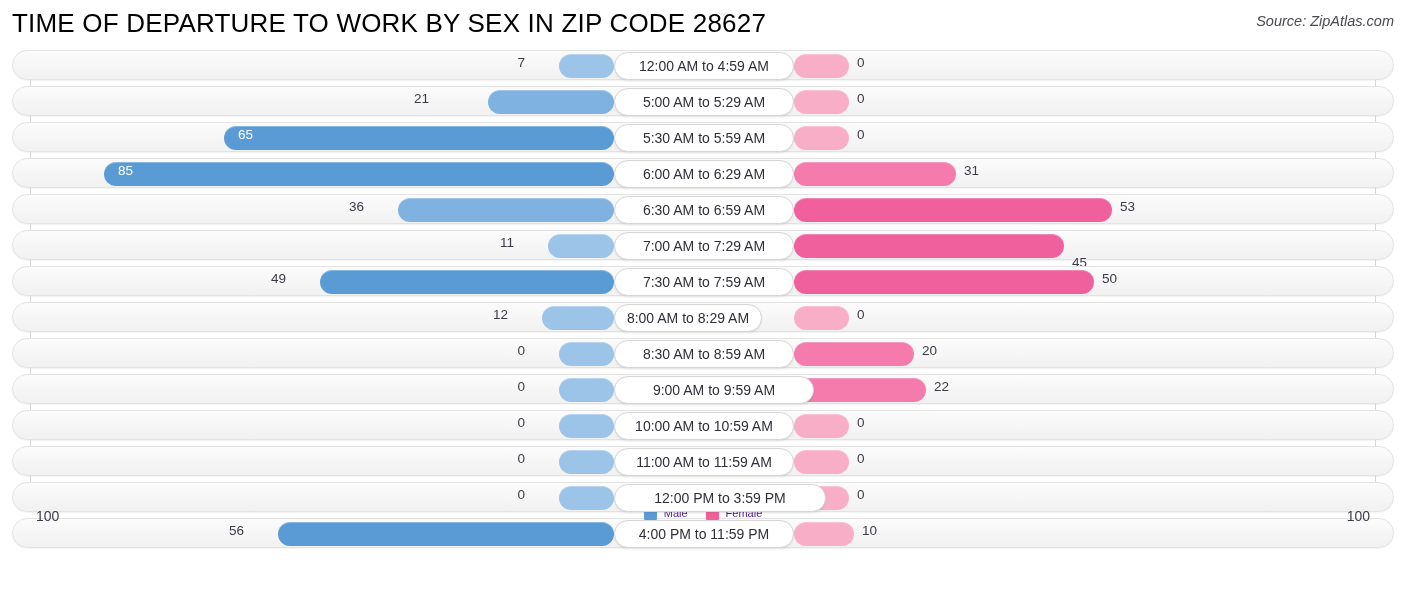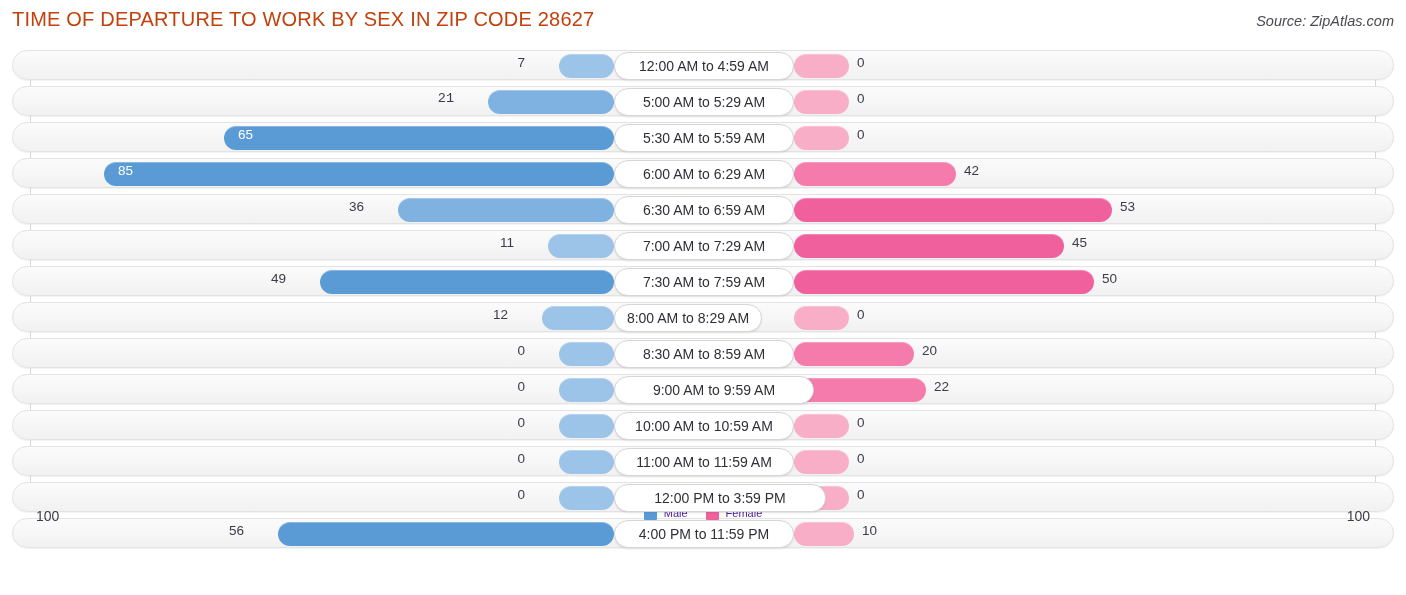--- a/index.html
+++ b/index.html
@@ -8,21 +8,21 @@
     width: 1406px; height: 595px;
     background: #ffffff;
     font-family: "Liberation Sans", sans-serif;
     overflow: hidden;
   }
   #root { position: relative; width: 1406px; height: 595px; }
 
   
   .title {
     position: absolute; left: 12px; top: 8px;
-    font-size: 20px; color: #c2410c; letter-spacing: .2px;
+    font-size: 26px; color: #000000; letter-spacing: .2px;
     white-space: nowrap;
   }
   .source {
     position: absolute; right: 12px; top: 13px;
     font-size: 14.5px; font-style: italic; color: #4a4a52;
     white-space: nowrap;
   }
 
   
   .plot { position: absolute; left: 0; top: 50px; width: 1406px; height: 505px; }
@@ -121,21 +121,21 @@
           <div class="barwrap" style="left: 781px; width: 55px;">
             <div class="bar-female light" style="width: 55px;"></div>
           </div>
           <div class="val" style="left: 844px;">0</div>
           <div class="pill" style="left: 601px; width: 180px;">12:00 AM to 4:59 AM</div>
         </div>
         <div class="row">
           <div class="barwrap" style="left: 475px; width: 126px;">
             <div class="bar-male mid" style="width: 126px;"></div>
           </div>
-          <div class="val" style="right: 939px; font-family: Liberation Mono, monospace;">21</div>
+          <div class="val" style="right: 964px;">21</div>
           <div class="barwrap" style="left: 781px; width: 55px;">
             <div class="bar-female light" style="width: 55px;"></div>
           </div>
           <div class="val" style="left: 844px;">0</div>
           <div class="pill" style="left: 601px; width: 180px;">5:00 AM to 5:29 AM</div>
         </div>
         <div class="row">
           <div class="barwrap" style="left: 211px; width: 390px;">
             <div class="bar-male" style="width: 390px;"></div>
           </div>
@@ -147,21 +147,21 @@
           <div class="pill" style="left: 601px; width: 180px;">5:30 AM to 5:59 AM</div>
         </div>
         <div class="row">
           <div class="barwrap" style="left: 91px; width: 510px;">
             <div class="bar-male" style="width: 510px;"></div>
           </div>
           <div class="val inbar" style="left: 105px;">85</div>
           <div class="barwrap" style="left: 781px; width: 162px;">
             <div class="bar-female mid" style="width: 162px;"></div>
           </div>
-          <div class="val" style="left: 951px;">42</div>
+          <div class="val" style="left: 951px;">31</div>
           <div class="pill" style="left: 601px; width: 180px;">6:00 AM to 6:29 AM</div>
         </div>
         <div class="row">
           <div class="barwrap" style="left: 385px; width: 216px;">
             <div class="bar-male mid" style="width: 216px;"></div>
           </div>
           <div class="val" style="right: 1029px;">36</div>
           <div class="barwrap" style="left: 781px; width: 318px;">
             <div class="bar-female" style="width: 318px;"></div>
           </div>
@@ -169,21 +169,21 @@
           <div class="pill" style="left: 601px; width: 180px;">6:30 AM to 6:59 AM</div>
         </div>
         <div class="row">
           <div class="barwrap" style="left: 535px; width: 66px;">
             <div class="bar-male light" style="width: 66px;"></div>
           </div>
           <div class="val" style="right: 879px;">11</div>
           <div class="barwrap" style="left: 781px; width: 270px;">
             <div class="bar-female" style="width: 270px;"></div>
           </div>
-          <div class="val" style="left: 1059px;">45</div>
+          <div class="val" style="left: 1059px; margin-top: 20px;">45</div>
           <div class="pill" style="left: 601px; width: 180px;">7:00 AM to 7:29 AM</div>
         </div>
         <div class="row">
           <div class="barwrap" style="left: 307px; width: 294px;">
             <div class="bar-male" style="width: 294px;"></div>
           </div>
           <div class="val" style="right: 1107px;">49</div>
           <div class="barwrap" style="left: 781px; width: 300px;">
             <div class="bar-female" style="width: 300px;"></div>
           </div>

